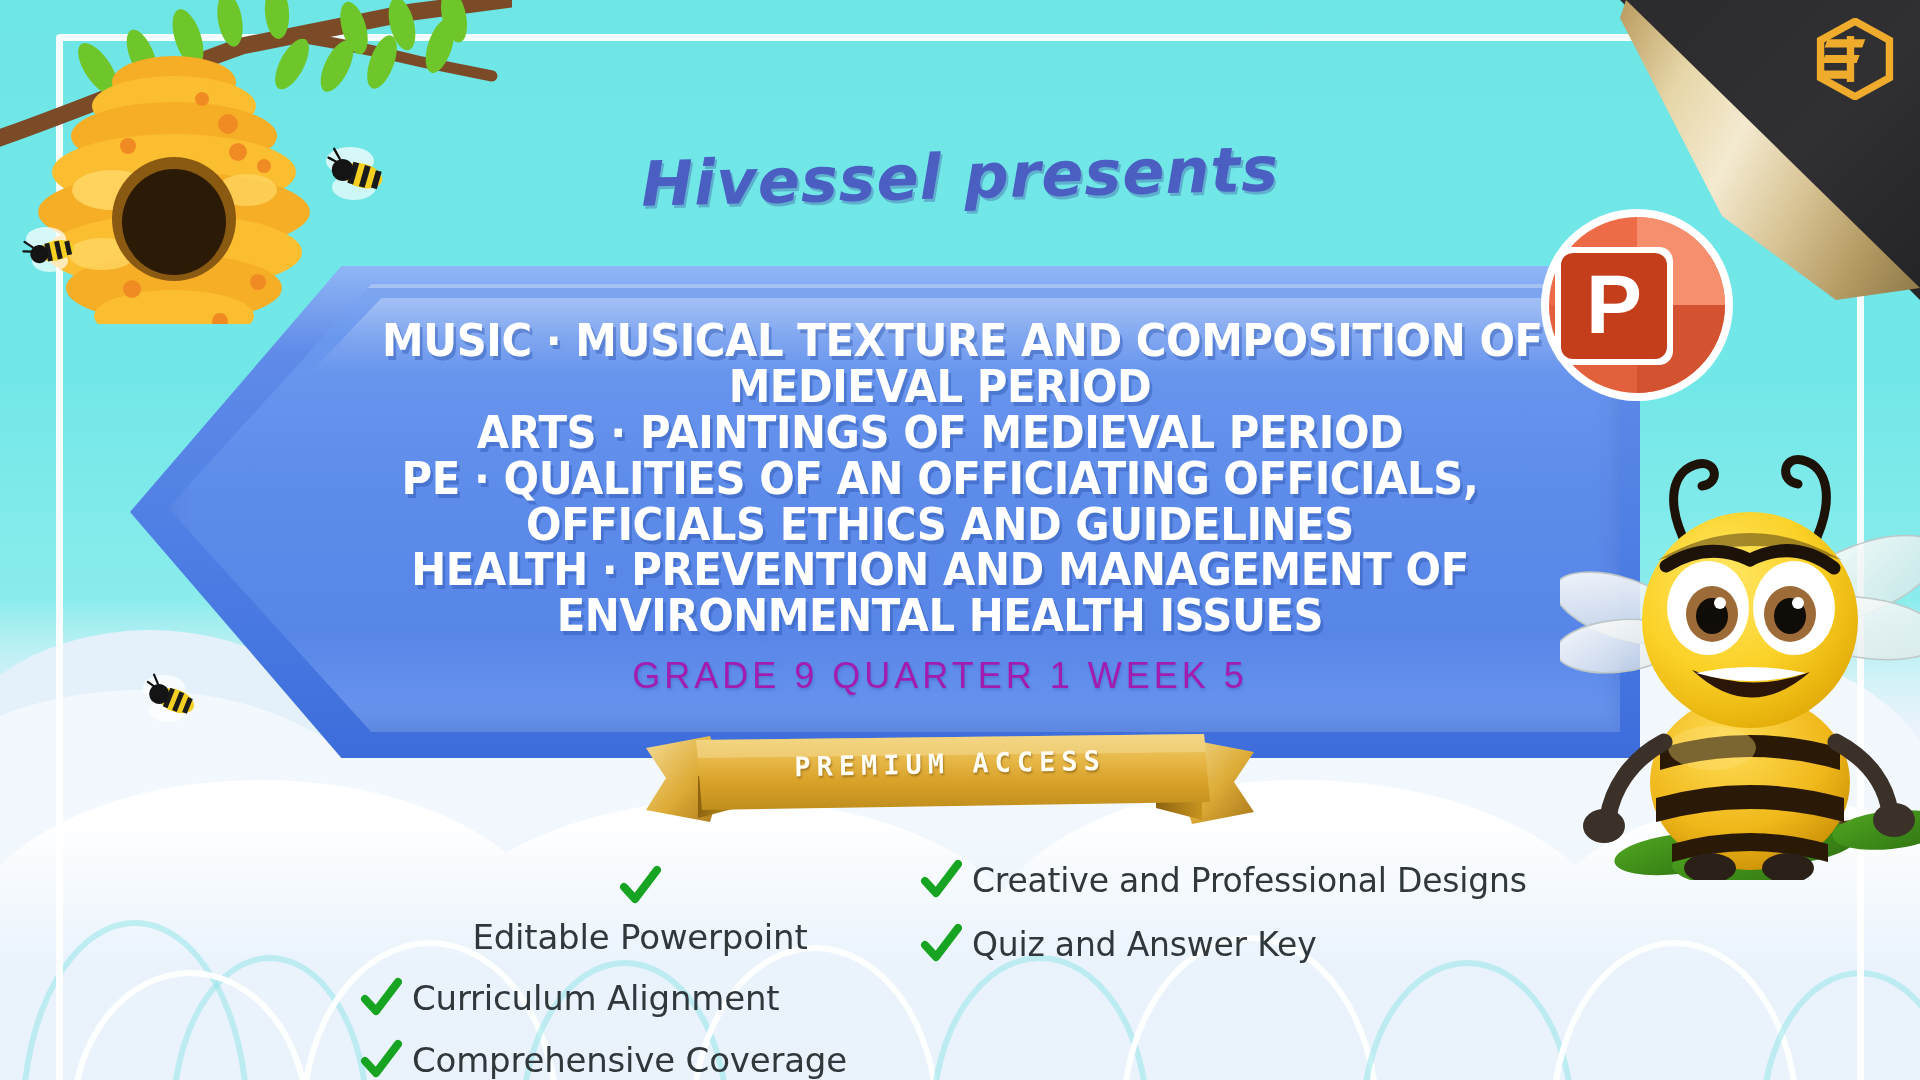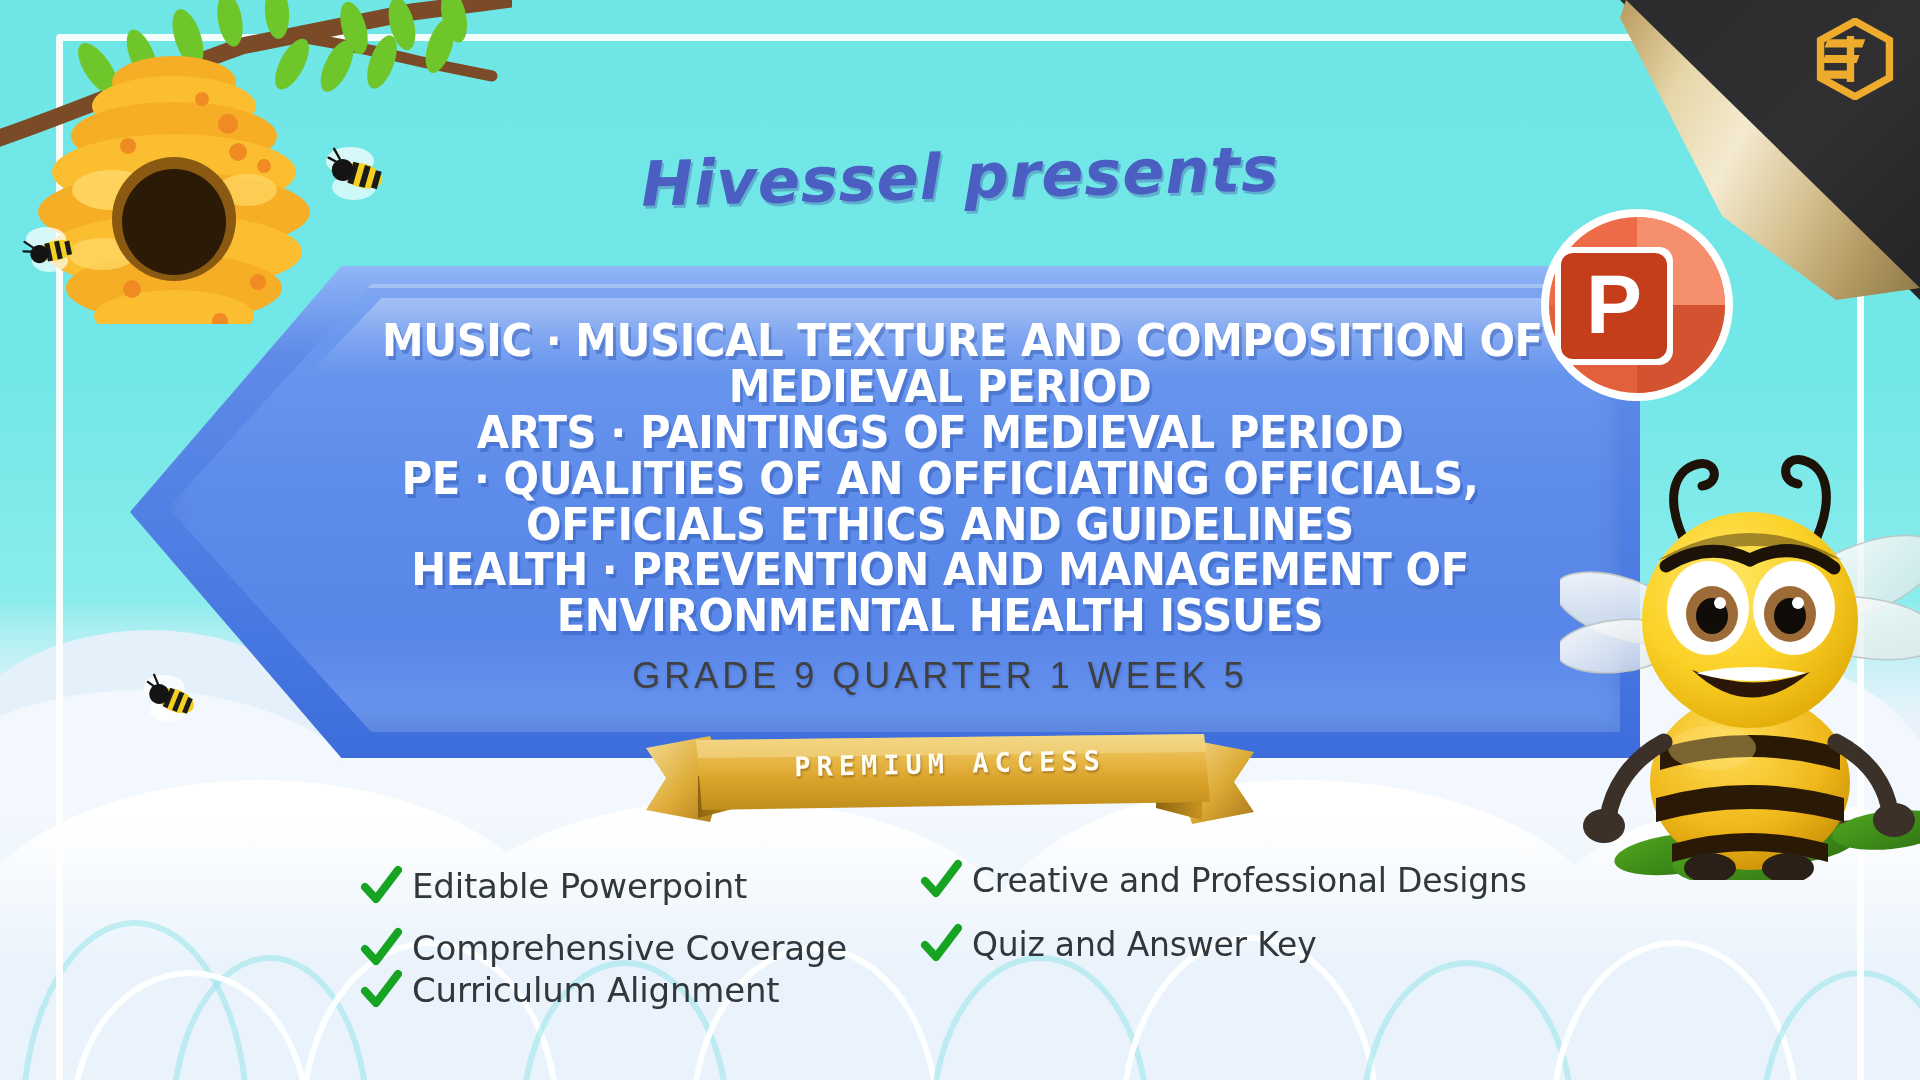--- a/index.html
+++ b/index.html
@@ -113,21 +113,21 @@
     text-shadow:3px 4px 0 rgba(40,80,170,.40);
     transform:scaleX(0.93);
     transform-origin:center;
     white-space:nowrap;
   }
   .subject-block { margin-bottom:2px; }
   .grade-line {
     margin-top:16px;
     font-family:"Liberation Sans", sans-serif;
     font-size:36px; font-weight:500; letter-spacing:4px;
-    color:#404040; text-shadow:1px 2px 3px rgba(40,80,170,.35);
+    color:#a21caf; text-shadow:1px 2px 3px rgba(40,80,170,.35);
   }
 
   
   .ribbon { position:absolute; left:640px; top:718px; width:620px; height:120px; z-index:12; }
   .ribbon-text {
     position:absolute; left:0; right:0; top:30px; text-align:center;
     font-family:"DejaVu Sans Mono", monospace;
     font-size:27px; font-weight:bold; letter-spacing:6px;
     color:#fffdf4; text-shadow:1px 2px 2px rgba(120,80,10,.55);
     transform:rotate(-1.2deg);
@@ -442,37 +442,37 @@
       <path d="M190 130 q44 -22 84 8" stroke="#1c1208" stroke-width="13" fill="none" stroke-linecap="round"></path>
 
       <path d="M132 240 q58 54 118 2 q-58 22 -118 -2 Z" fill="#2b1608"></path>
       <path d="M136 243 q56 16 110 0 q-56 -12 -110 0 Z" fill="#ffffff"></path>
     </svg>
   </div>
 
   <div class="features">
 
     <div class="col-left">
+      <div class="feat" style="margin-bottom:20px;flex-direction:column;">
+        <svg class="check" viewBox="0 0 42 42">
+          <path d="M5 22 L16 34 L38 5" stroke="#17a423" stroke-width="8" fill="none" stroke-linecap="round" stroke-linejoin="round"></path>
+        </svg>
+        <span class="label">Editable Powerpoint</span>
+      </div>
       <div class="feat" style="margin-bottom:20px;">
         <svg class="check" viewBox="0 0 42 42">
           <path d="M5 22 L16 34 L38 5" stroke="#17a423" stroke-width="8" fill="none" stroke-linecap="round" stroke-linejoin="round"></path>
         </svg>
-        <span class="label">Editable Powerpoint</span>
+        <span class="label">Curriculum Alignment</span>
       </div>
       <div class="feat">
         <svg class="check" viewBox="0 0 42 42">
           <path d="M5 22 L16 34 L38 5" stroke="#17a423" stroke-width="8" fill="none" stroke-linecap="round" stroke-linejoin="round"></path>
         </svg>
         <span class="label">Comprehensive Coverage</span>
-      </div>
-      <div class="feat" style="margin-bottom:20px;">
-        <svg class="check" viewBox="0 0 42 42">
-          <path d="M5 22 L16 34 L38 5" stroke="#17a423" stroke-width="8" fill="none" stroke-linecap="round" stroke-linejoin="round"></path>
-        </svg>
-        <span class="label">Curriculum Alignment</span>
       </div>
     </div>
 
     <div class="col-right" style="margin-top:-6px;">
       <div class="feat" style="margin-bottom:22px;text-align:right;">
         <svg class="check" viewBox="0 0 42 42">
           <path d="M5 22 L16 34 L38 5" stroke="#17a423" stroke-width="8" fill="none" stroke-linecap="round" stroke-linejoin="round"></path>
         </svg>
         <span class="label">Creative and Professional Designs</span>
       </div>

